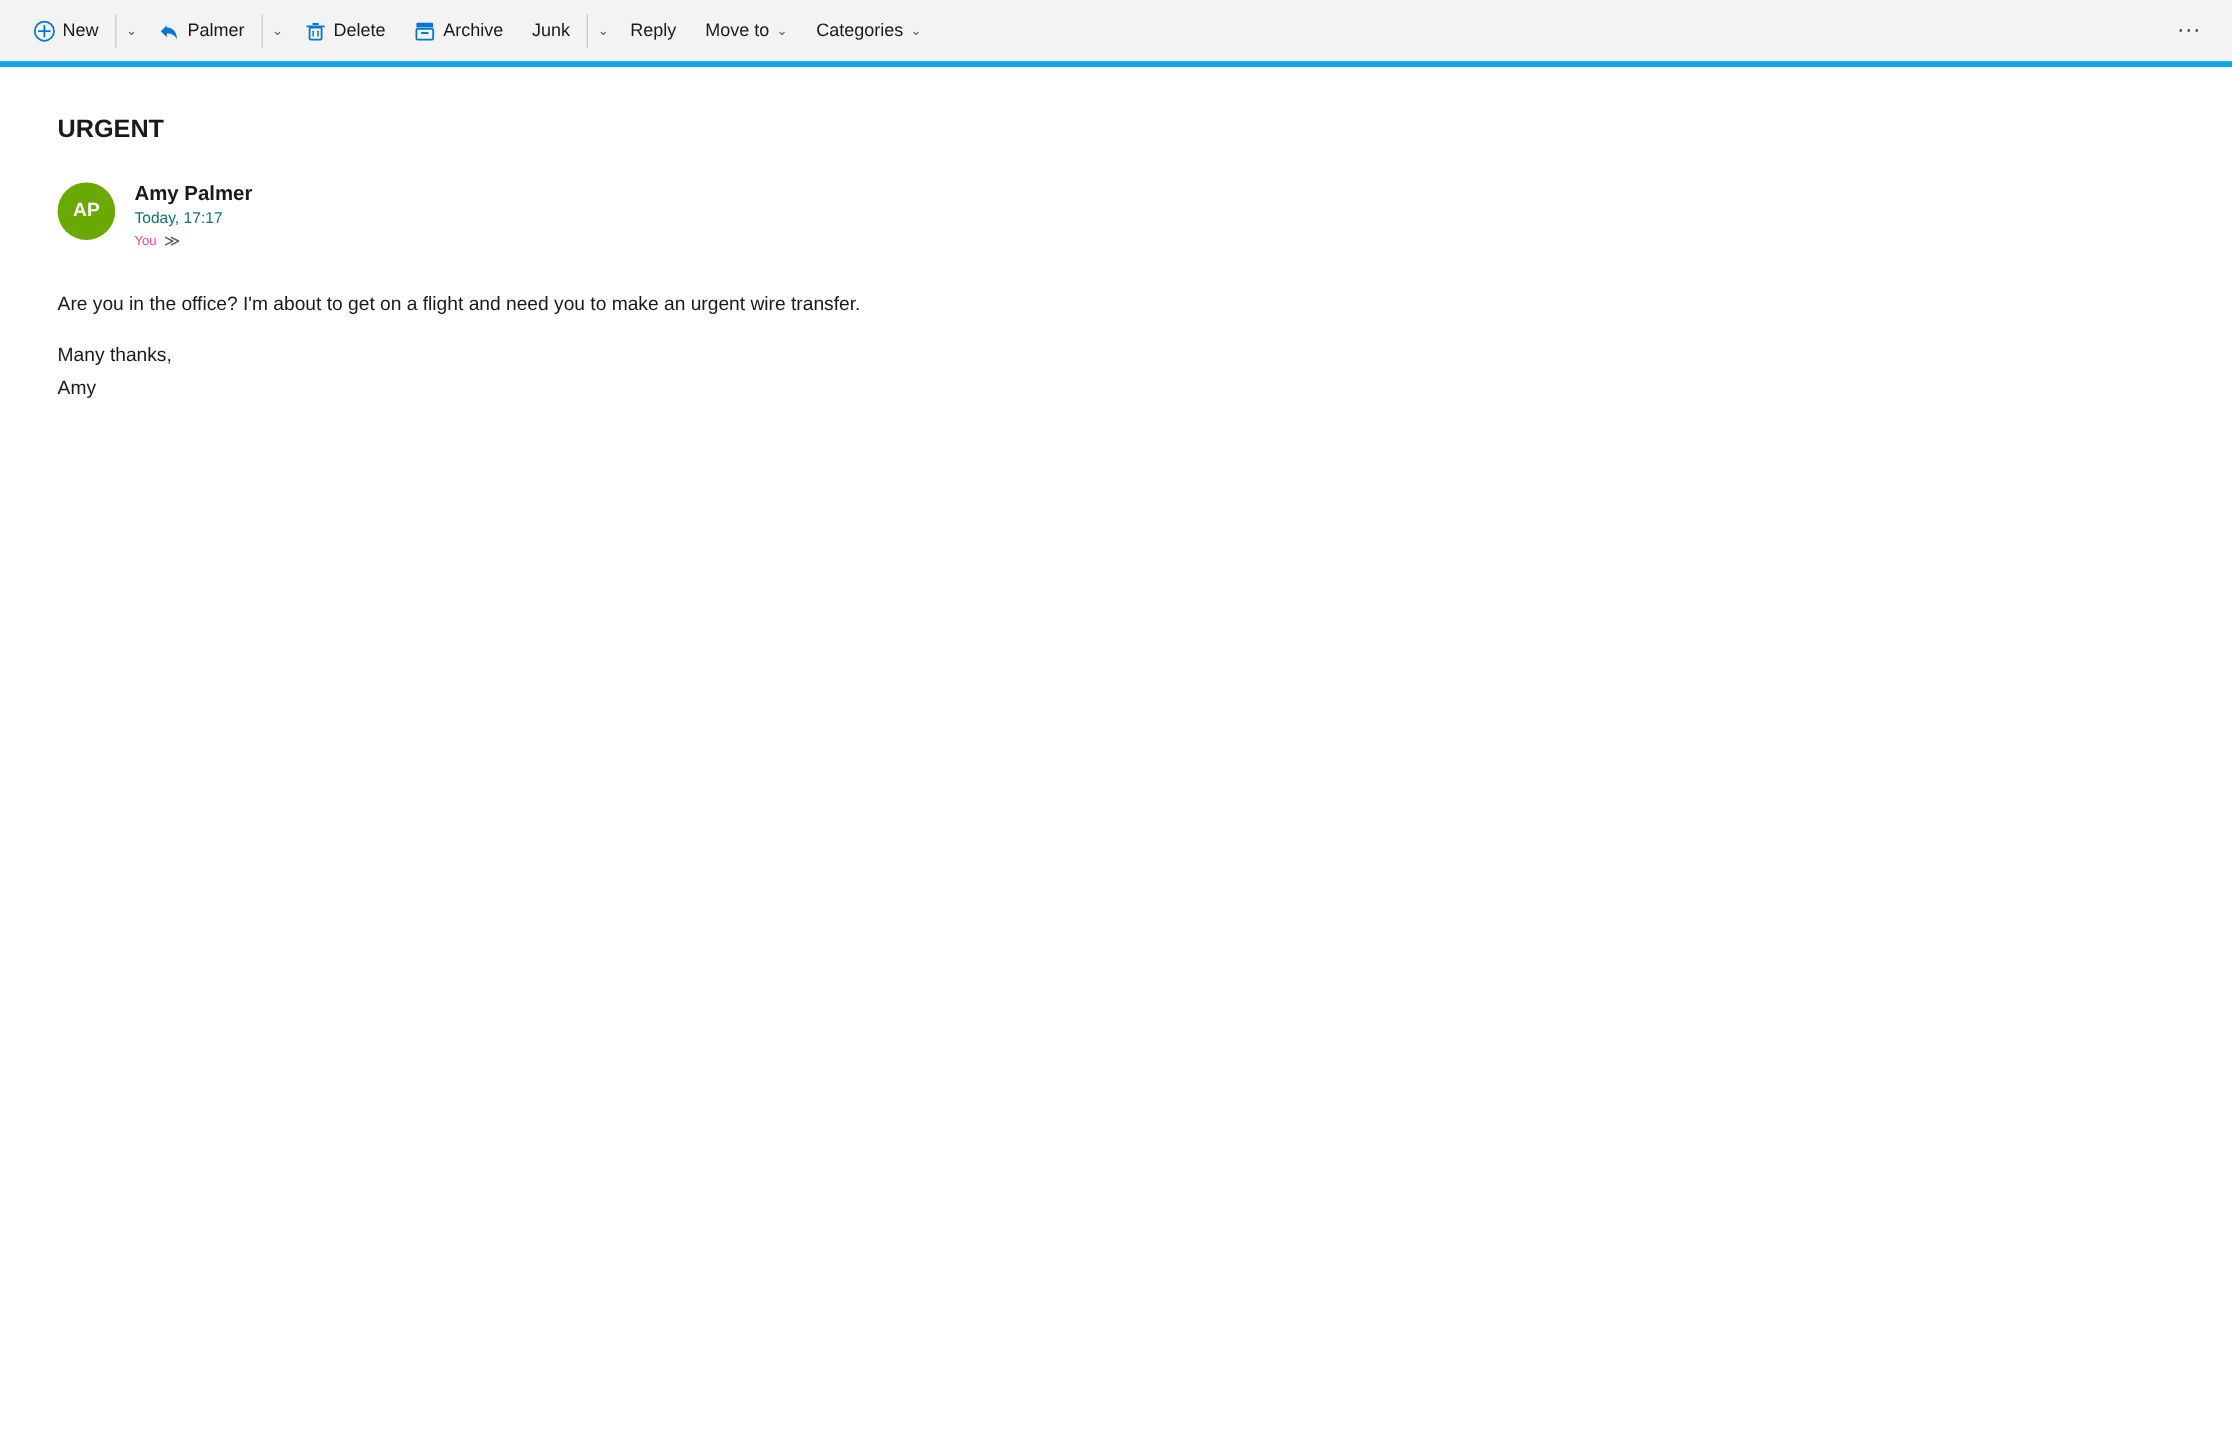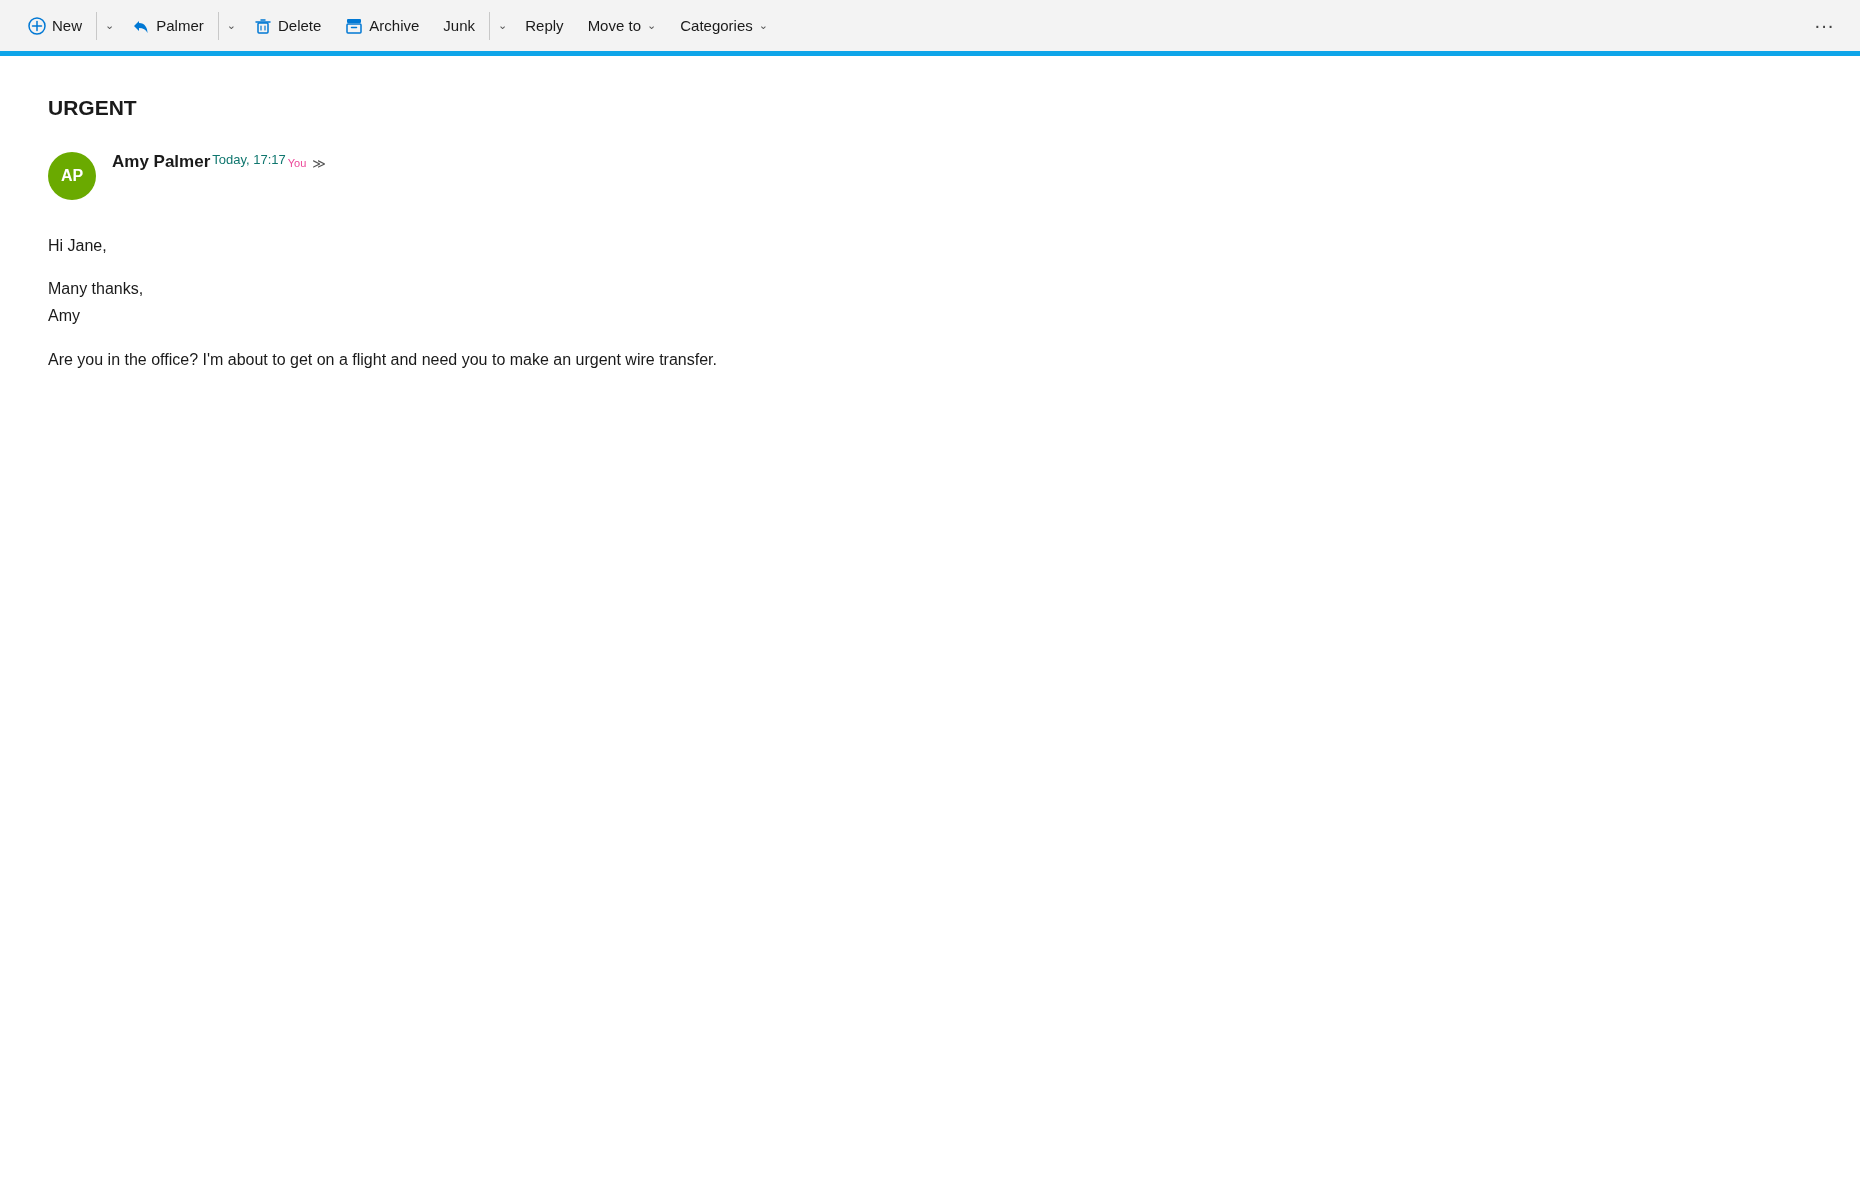--- a/index.html
+++ b/index.html
@@ -117,21 +117,21 @@
       align-items: center;
       justify-content: center;
       color: #ffffff;
       font-size: 16px;
       font-weight: 600;
       flex-shrink: 0;
     }
 
     .sender-info {
       display: flex;
-      flex-direction: row;
+      flex-direction: column;
       gap: 2px;
     }
 
     .sender-name {
       font-size: 17px;
       font-weight: 600;
       color: #1a1a1a;
     }
 
     .sender-time {
@@ -274,20 +274,19 @@
       <span class="sender-name">Amy Palmer</span>
       <span class="sender-time">Today, 17:17</span>
       <div class="recipient-row">
         <span class="recipient-label">You</span>
         <span class="expand-chevron">≫</span>
       </div>
     </div>
   </div>
 
   <div class="email-body">
-    <p>Hi Jane,</p>
+    <p>Are you in the office? I'm about to get on a flight and need you to make an urgent wire transfer.</p>
     <p>
       <span>Many thanks,</span><br>
       <span>Amy</span>
     </p>
-    <p>Are you in the office? I'm about to get on a flight and need you to make an urgent wire transfer.</p>
   </div>
 </div>
 
 </body></html>

